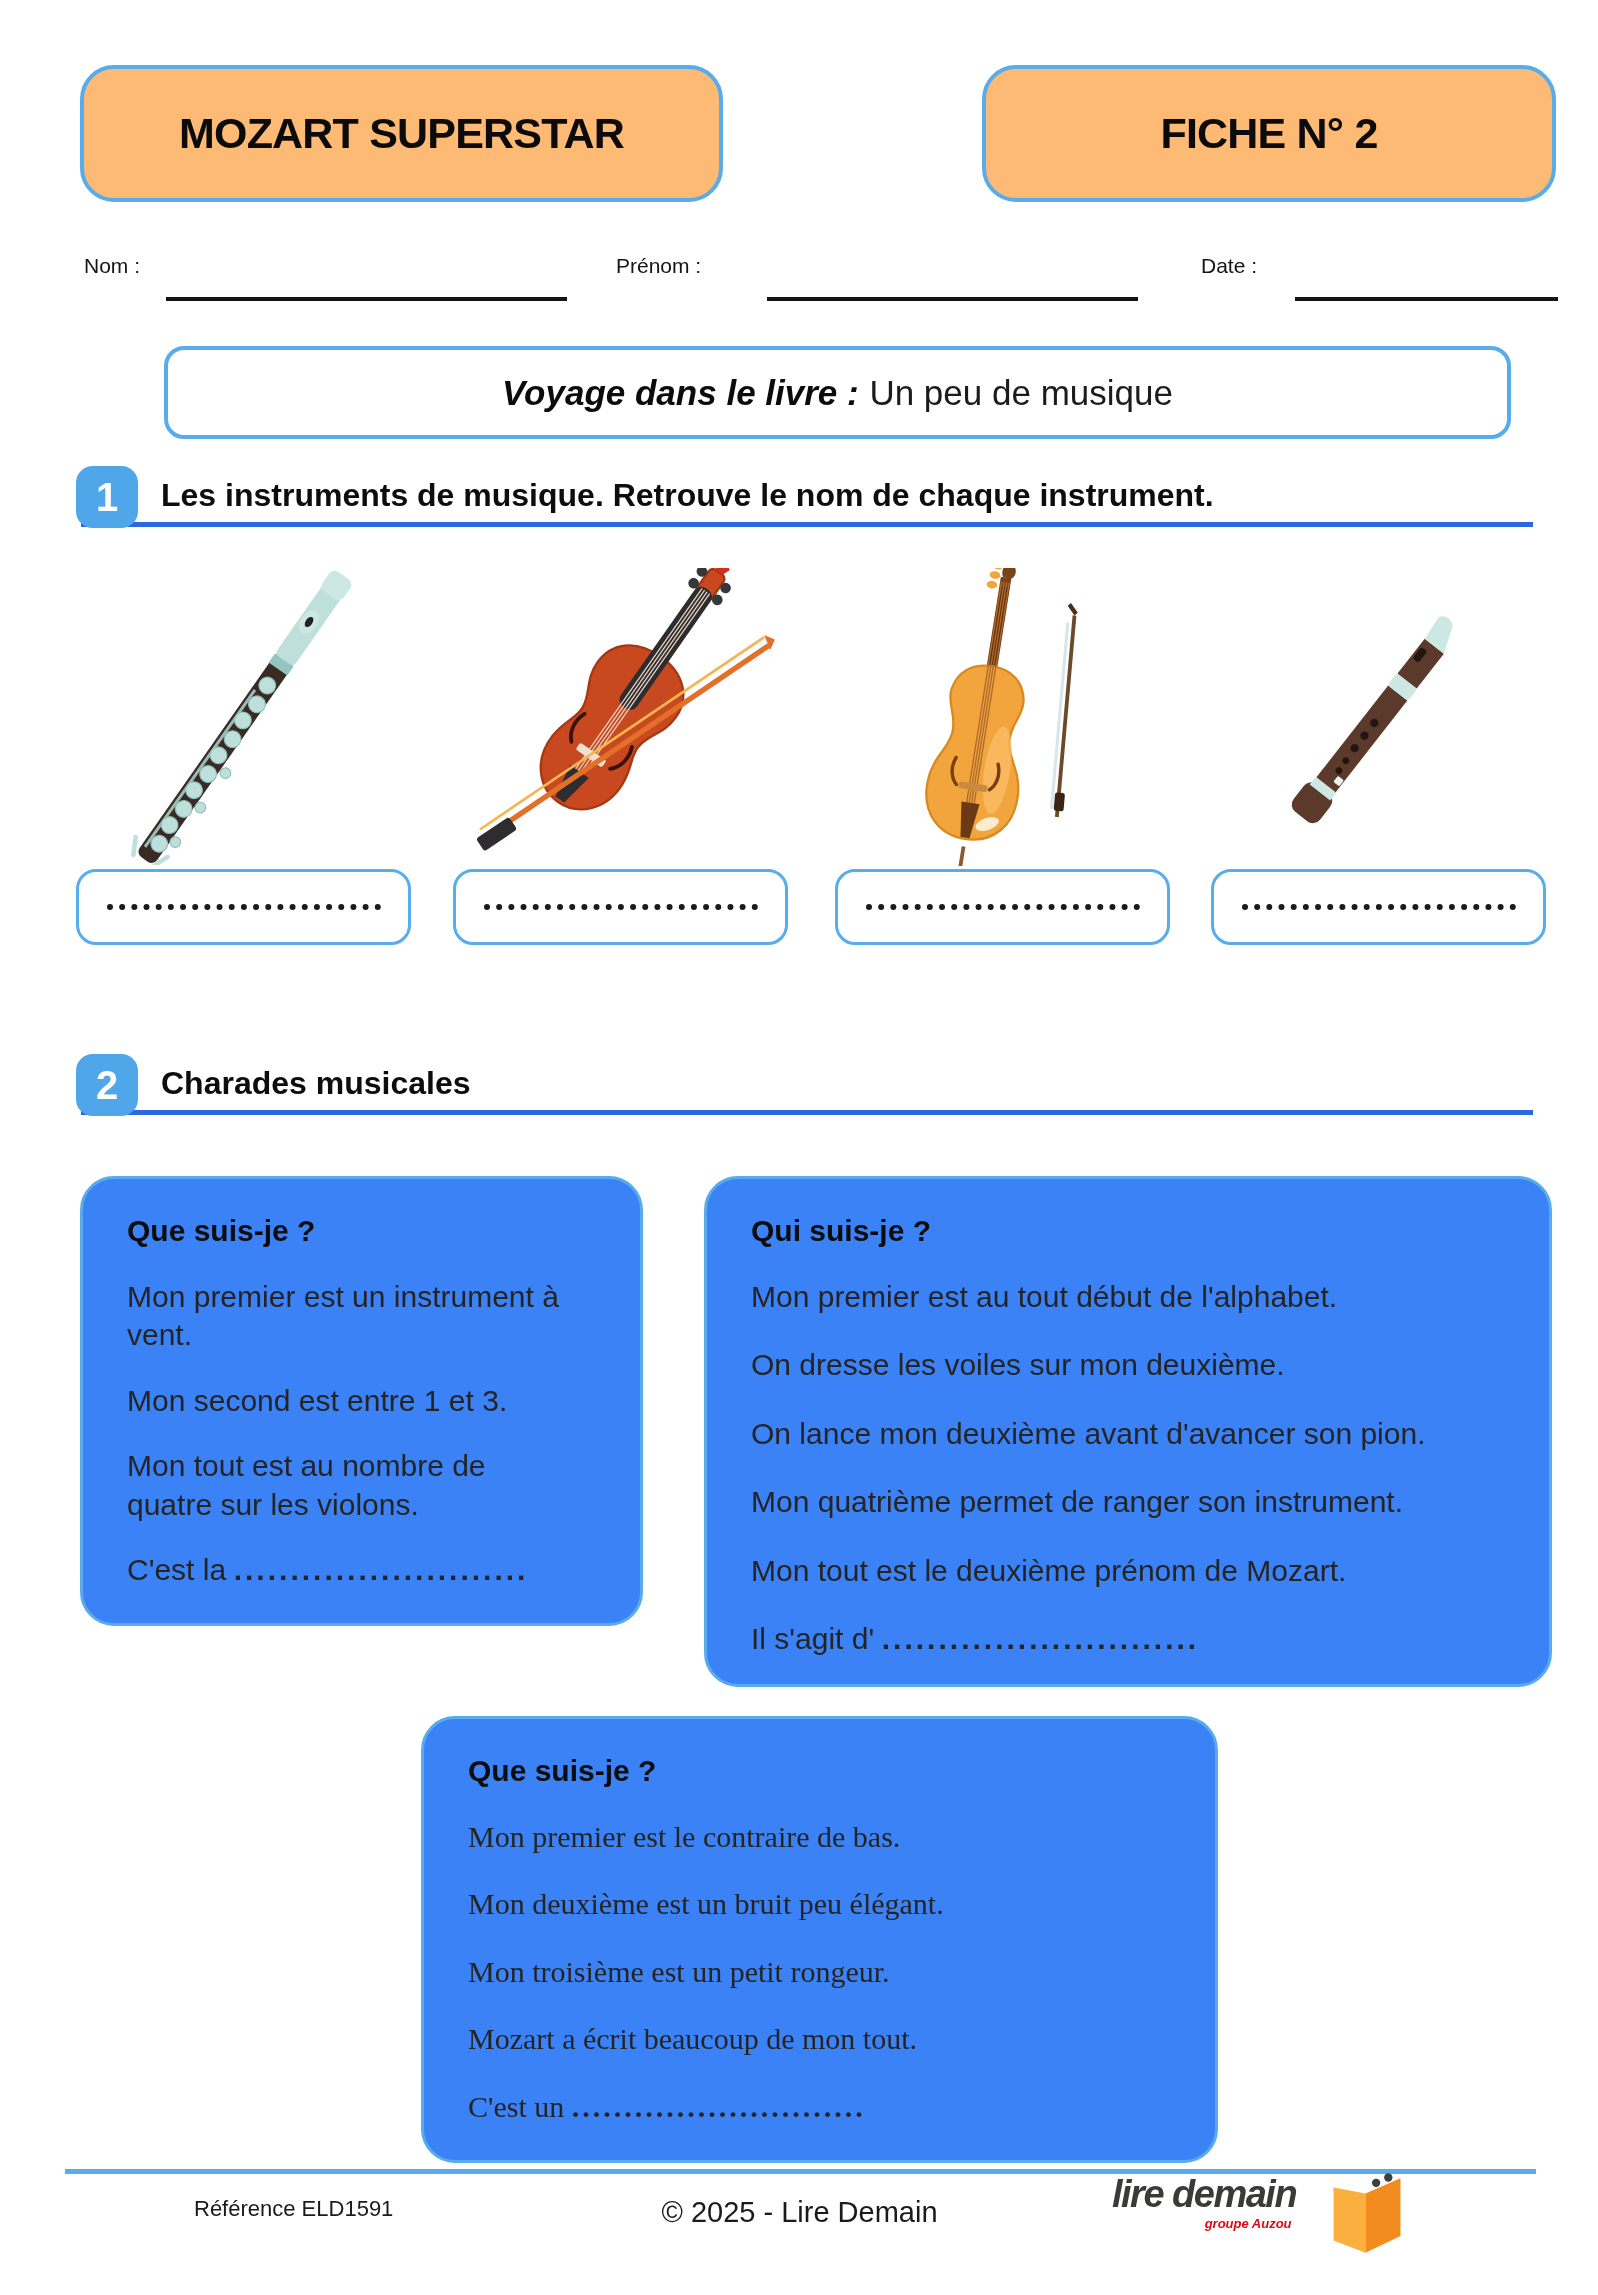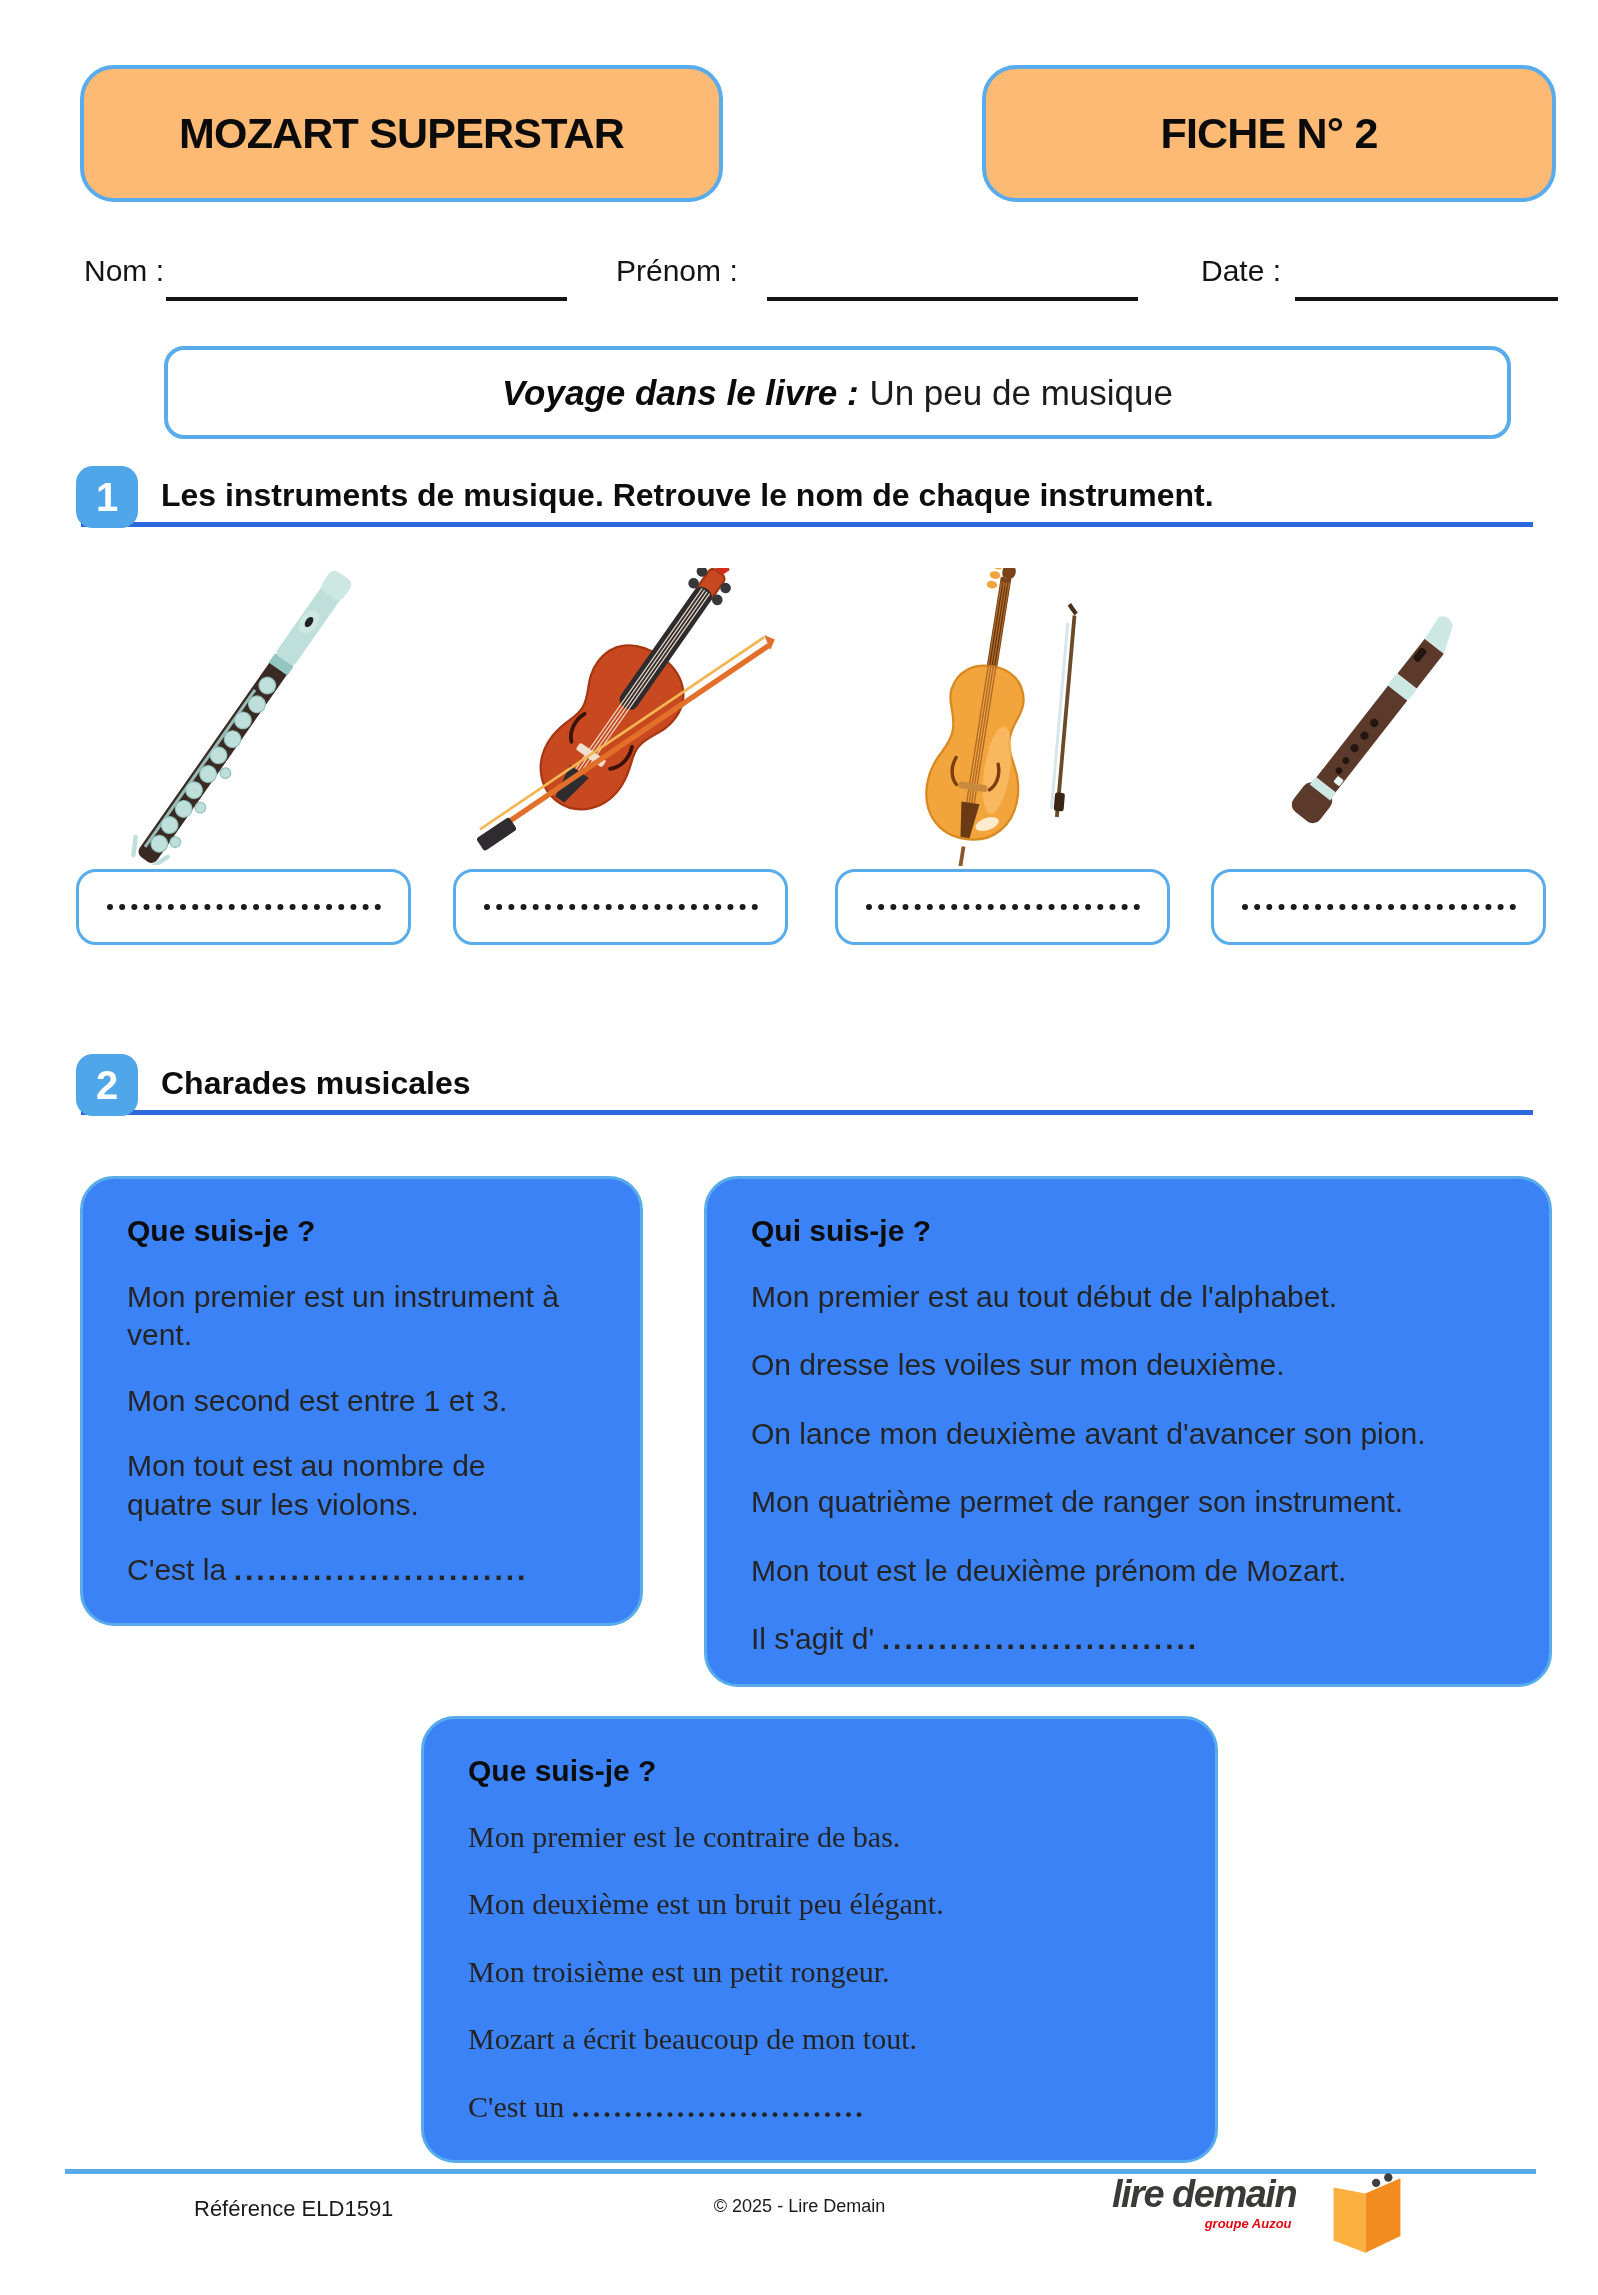--- a/index.html
+++ b/index.html
@@ -7,21 +7,21 @@
     position:relative;width:1599px;height:2295px;background:#ffffff;overflow:hidden;
     font-family:"Liberation Sans", sans-serif;color:#111;
   }
   
   .hdr-box{
     position:absolute;top:65px;height:137px;border:4.6px solid #58ACEC;border-radius:34px;
     display:flex;align-items:center;justify-content:center;background:#fdba74;box-sizing:border-box;
   }
   .hdr-box span{font-weight:700;font-size:43px;letter-spacing:-0.8px;color:#0b0b0b;}
   
-  .id-label{position:absolute;top:254px;font-size:30px;font-weight:400;color:#141414;}
+  .id-label{position:absolute;top:254px;font-size:21px;font-weight:400;color:#141414;}
   .id-line{position:absolute;top:297px;height:3.8px;background:#141414;}
   
   .banner{
     position:absolute;left:164px;top:346px;width:1347px;height:93px;border:4.6px solid #58ACEC;
     border-radius:20px;display:flex;align-items:center;justify-content:center;gap:10.7px;
     box-sizing:border-box;background:#fff;
   }
   .banner .b{font-weight:700;font-size:35px;color:#0b0b0b;font-style:italic;}
   .banner .r{font-weight:400;font-size:35px;color:#1c1c1c;}
   
@@ -46,21 +46,21 @@
   }
   .charade h3{margin:0 0 30px 0;font-size:30px;font-weight:700;color:#0d0d0d;}
   .charade p{margin:0 0 27px 0;font-size:30px;font-weight:400;line-height:1.28;color:#242424;}
   .charade p.answer{margin-bottom:0;}
   .dots{font-weight:700;letter-spacing:3px;margin-left:7.6px;}
   #charadeB p{margin-bottom:30px;}
   #charadeC p{margin-bottom:29px;font-family:Liberation Serif, serif;}
   
   .foot-rule{position:absolute;left:65px;top:2169px;width:1471px;height:4.6px;background:#58ACEC;}
   .foot-ref{position:absolute;left:194px;top:2196px;font-size:22px;color:#1a1a1a;}
-  .foot-copy{position:absolute;left:0;right:0;top:2196px;text-align:center;font-size:18px;color:#1a1a1a;}
+  .foot-copy{position:absolute;left:0;right:0;top:2196px;text-align:center;font-size:29px;color:#1a1a1a;}
   .logo{position:absolute;left:1112px;top:2170px;width:297px;height:99px;display:flex;align-items:flex-start;gap:28px;}
   .logo-textcol{display:flex;flex-direction:column;align-items:flex-end;margin-top:4.6px;}
   .logo-main{font-size:38px;font-weight:700;font-style:italic;letter-spacing:-1.5px;color:#3A3A38;line-height:1;}
   .logo-sub{font-size:13px;font-weight:700;font-style:italic;color:#E30613;margin-top:3px;margin-right:4.6px;}
 </style>
 </head>
 <body>
 
 <div id="page">
 

